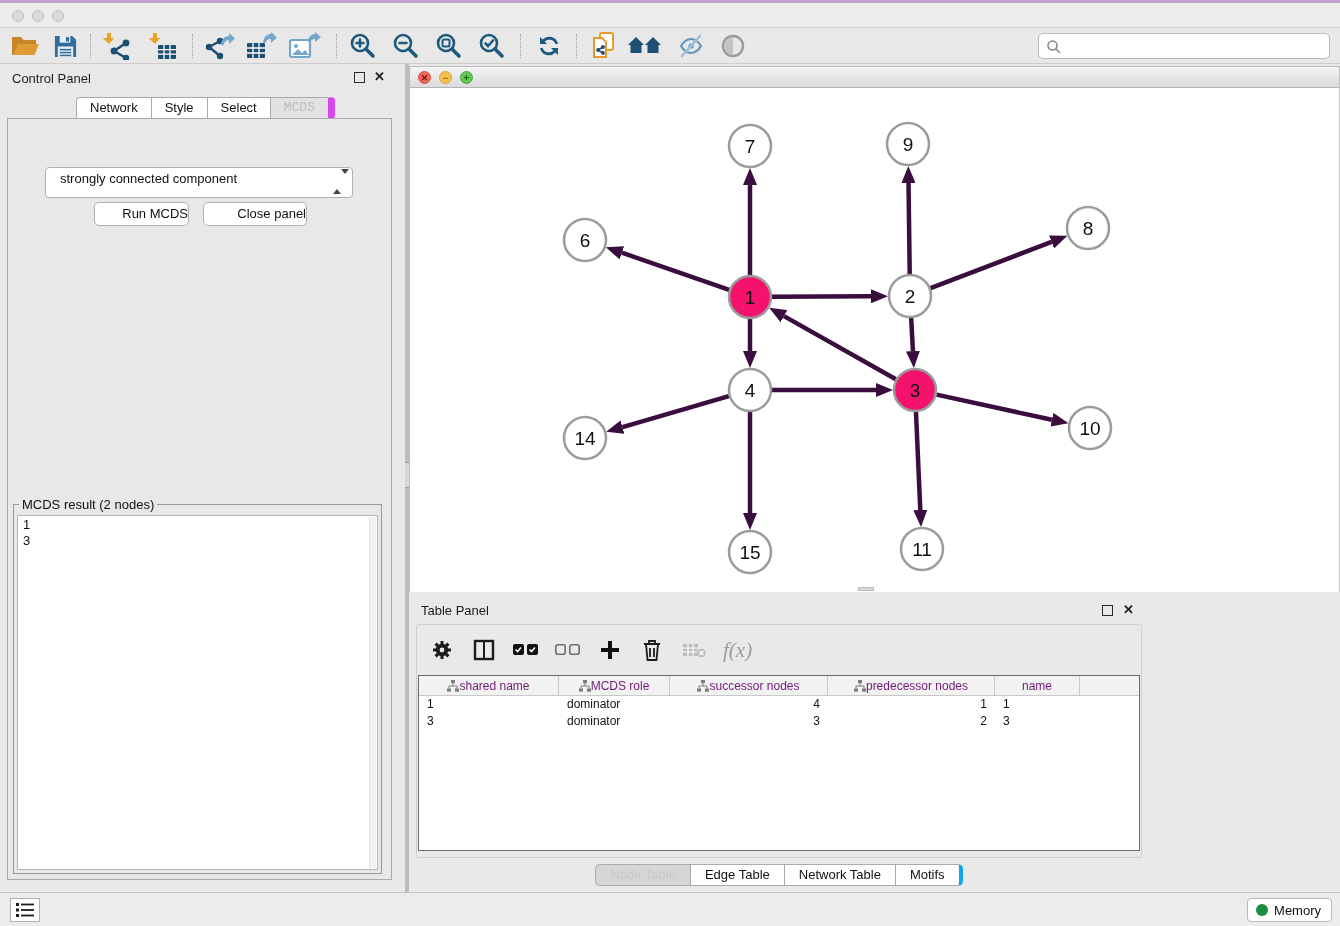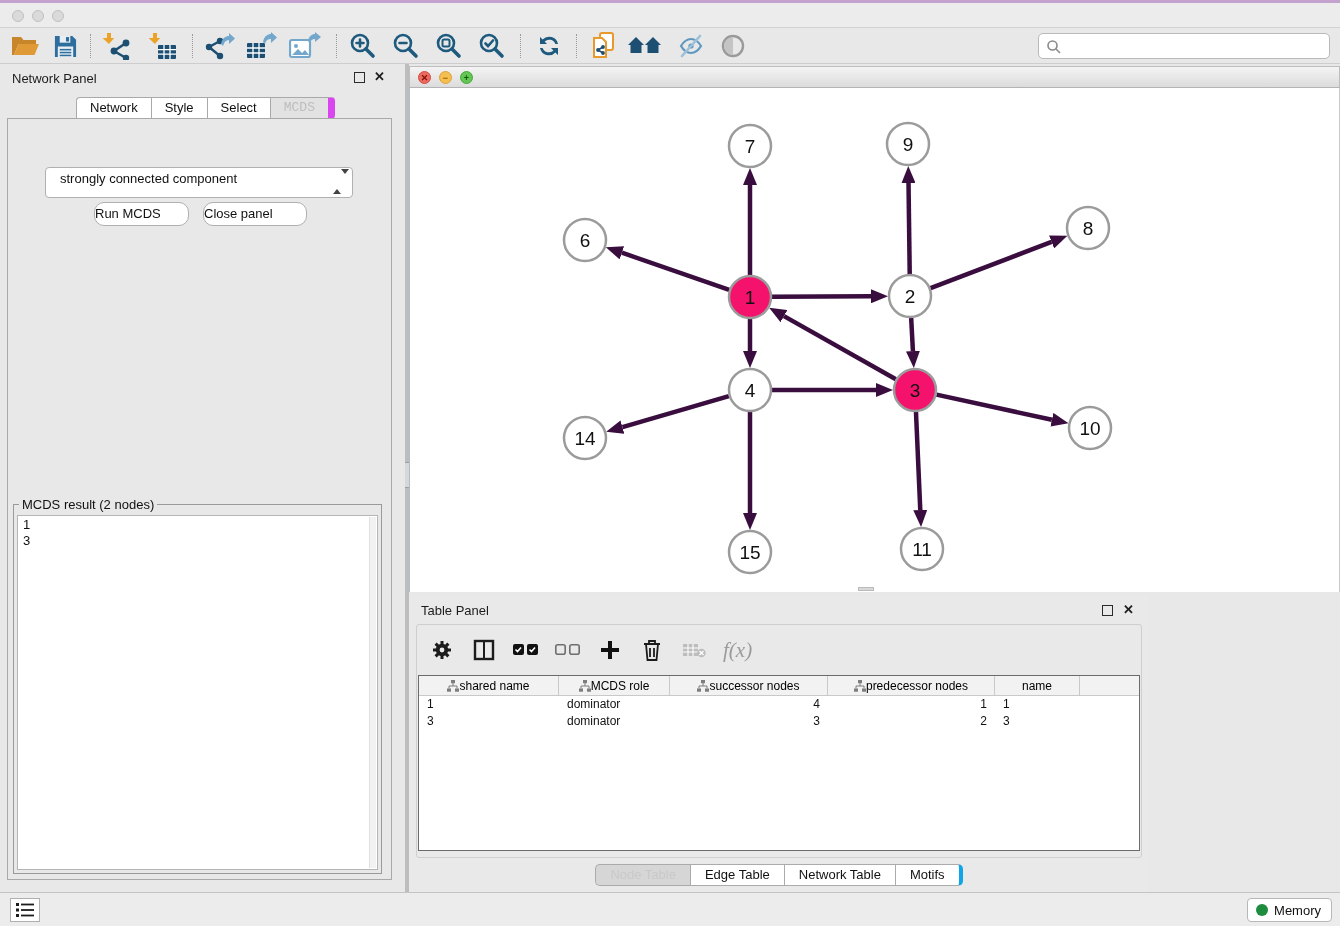--- a/index.html
+++ b/index.html
@@ -43,21 +43,21 @@
     border:1px solid #a9a9a9; background:#e8e8e8; }
   .opt-label { position:absolute; top:24px; width:100%; text-align:center; font-size:13px; color:#111; }
   .dropdown { position:absolute; left:37px; top:48px; width:308px; height:31px; background:#fff;
     border:1px solid #b0b0b0; border-radius:4px; font-size:13px; color:#111; line-height:21px; padding-left:14px; }
   .dd-stepper { position:absolute; right:9px; top:3px; width:10px; }
   .dd-stepper .up { width:0; height:0; border-left:4px solid transparent; border-right:4px solid transparent;
     border-bottom:5px solid #444; margin-bottom:3px; }
   .dd-stepper .down { width:0; height:0; border-left:4px solid transparent; border-right:4px solid transparent;
     border-top:5px solid #444; }
   .cp-btn { position:absolute; top:83px; height:24px; background:#fff; border:1px solid #b0b0b0;
-    border-radius:10px; font-size:13px; color:#111; text-align:left; line-height:22px; }
+    border-radius:5px; font-size:13px; color:#111; text-align:right; line-height:22px; }
   .mcds-fieldset { position:absolute; left:5px; right:9px; top:378px; bottom:5px;
     border:1px solid #9a9a9a; background:#e8e8e8; padding:3px; }
   .mcds-fieldset legend { font-size:13px; color:#111; padding:0 3px; margin-left:2px; }
   .result-area { position:relative; width:100%; height:100%; background:#fff; border:1px solid #b5b5b5; }
   .result-line { font-size:13px; color:#111; padding:1px 0 0 5px; }
   .result-scroll { position:absolute; right:1px; top:1px; bottom:1px; width:7px;
     background:#f2f2f2; border-left:1px solid #e0e0e0; }
 
   
   .v-splitter { position:absolute; left:405px; top:64px; width:4px; height:828px; background:#bdbdbd; }
@@ -83,21 +83,21 @@
   .table-panel { position:absolute; left:409px; top:596px; width:740px; height:296px; background:#e9e9e9; }
   .tp-box { position:absolute; left:7px; right:7px; top:28px; height:234px;
     border:1px solid #cfcfcf; border-radius:3px; background:#e9e9e9; }
   .tp-toolbar { position:absolute; left:12px; top:5px; height:40px; display:flex; align-items:center; gap:16px; }
   .tp-icon { display:flex; align-items:center; justify-content:center; width:26px; height:26px; }
   .fx-label { font-size:21px; font-style:italic; font-family:"Liberation Serif", serif; color:#9b9b9b; }
   .tbl-viewport { position:absolute; left:1px; right:1px; top:50px; bottom:6px;
     background:#fff; border:1px solid #6b6b6b; }
   .tbl-header { display:flex; height:20px; background:#f2f2f2; border-bottom:1px solid #c9c9c9; }
   .th-cell { display:flex; align-items:center; justify-content:center; gap:0;
-    font-size:12px; color:#000000; border-right:1px solid #c9c9c9; height:100%; }
+    font-size:12px; color:#701a75; border-right:1px solid #c9c9c9; height:100%; }
   .tbl-row { display:flex; height:17px; }
   .td-cell { font-size:12px; color:#111; padding:1px 8px 0 8px; overflow:hidden; }
   .td-right { text-align:right; }
   .tp-tabs { position:absolute; left:0; right:0; top:268px; display:flex; justify-content:center; }
   .tp-tab { height:22px; line-height:20px; padding:0 14px; font-size:13px; color:#111;
     background:#fff; border:1px solid #ababab; border-right:none; }
   .tp-tab:first-child { border-radius:5px 0 0 5px; }
   .tp-tab:last-child { border-right:4px solid #0ea5e9; border-radius:0 5px 5px 0; }
   .tp-tab.active { background:#d6d6d6; color:#c9c9c9; }
 
@@ -262,21 +262,21 @@
     <svg width="16" height="16" viewBox="0 0 16 16">
         <circle cx="6.5" cy="6.5" r="4.5" fill="none" stroke="#8a8a8a" stroke-width="1.6"></circle>
         <line x1="10" y1="10" x2="14" y2="14" stroke="#8a8a8a" stroke-width="1.6"></line>
       </svg>
     <input type="text" placeholder="" style="">
   </div>
 </div>
 
 <div class="control-panel">
   <div class="cp-header">
-    <span class="panel-title">Network Panel</span>
+    <span class="panel-title">Control Panel</span>
     <span class="float-btn" style="right:40px"></span>
     <span class="close-btn" style="right:20px">✕</span>
   </div>
   <div class="cp-tabs">
     <span class="tab">Network</span>
     <span class="tab">Style</span>
     <span class="tab">Select</span>
     <span class="tab active">MCDS</span>
   </div>
   <div class="cp-content">

